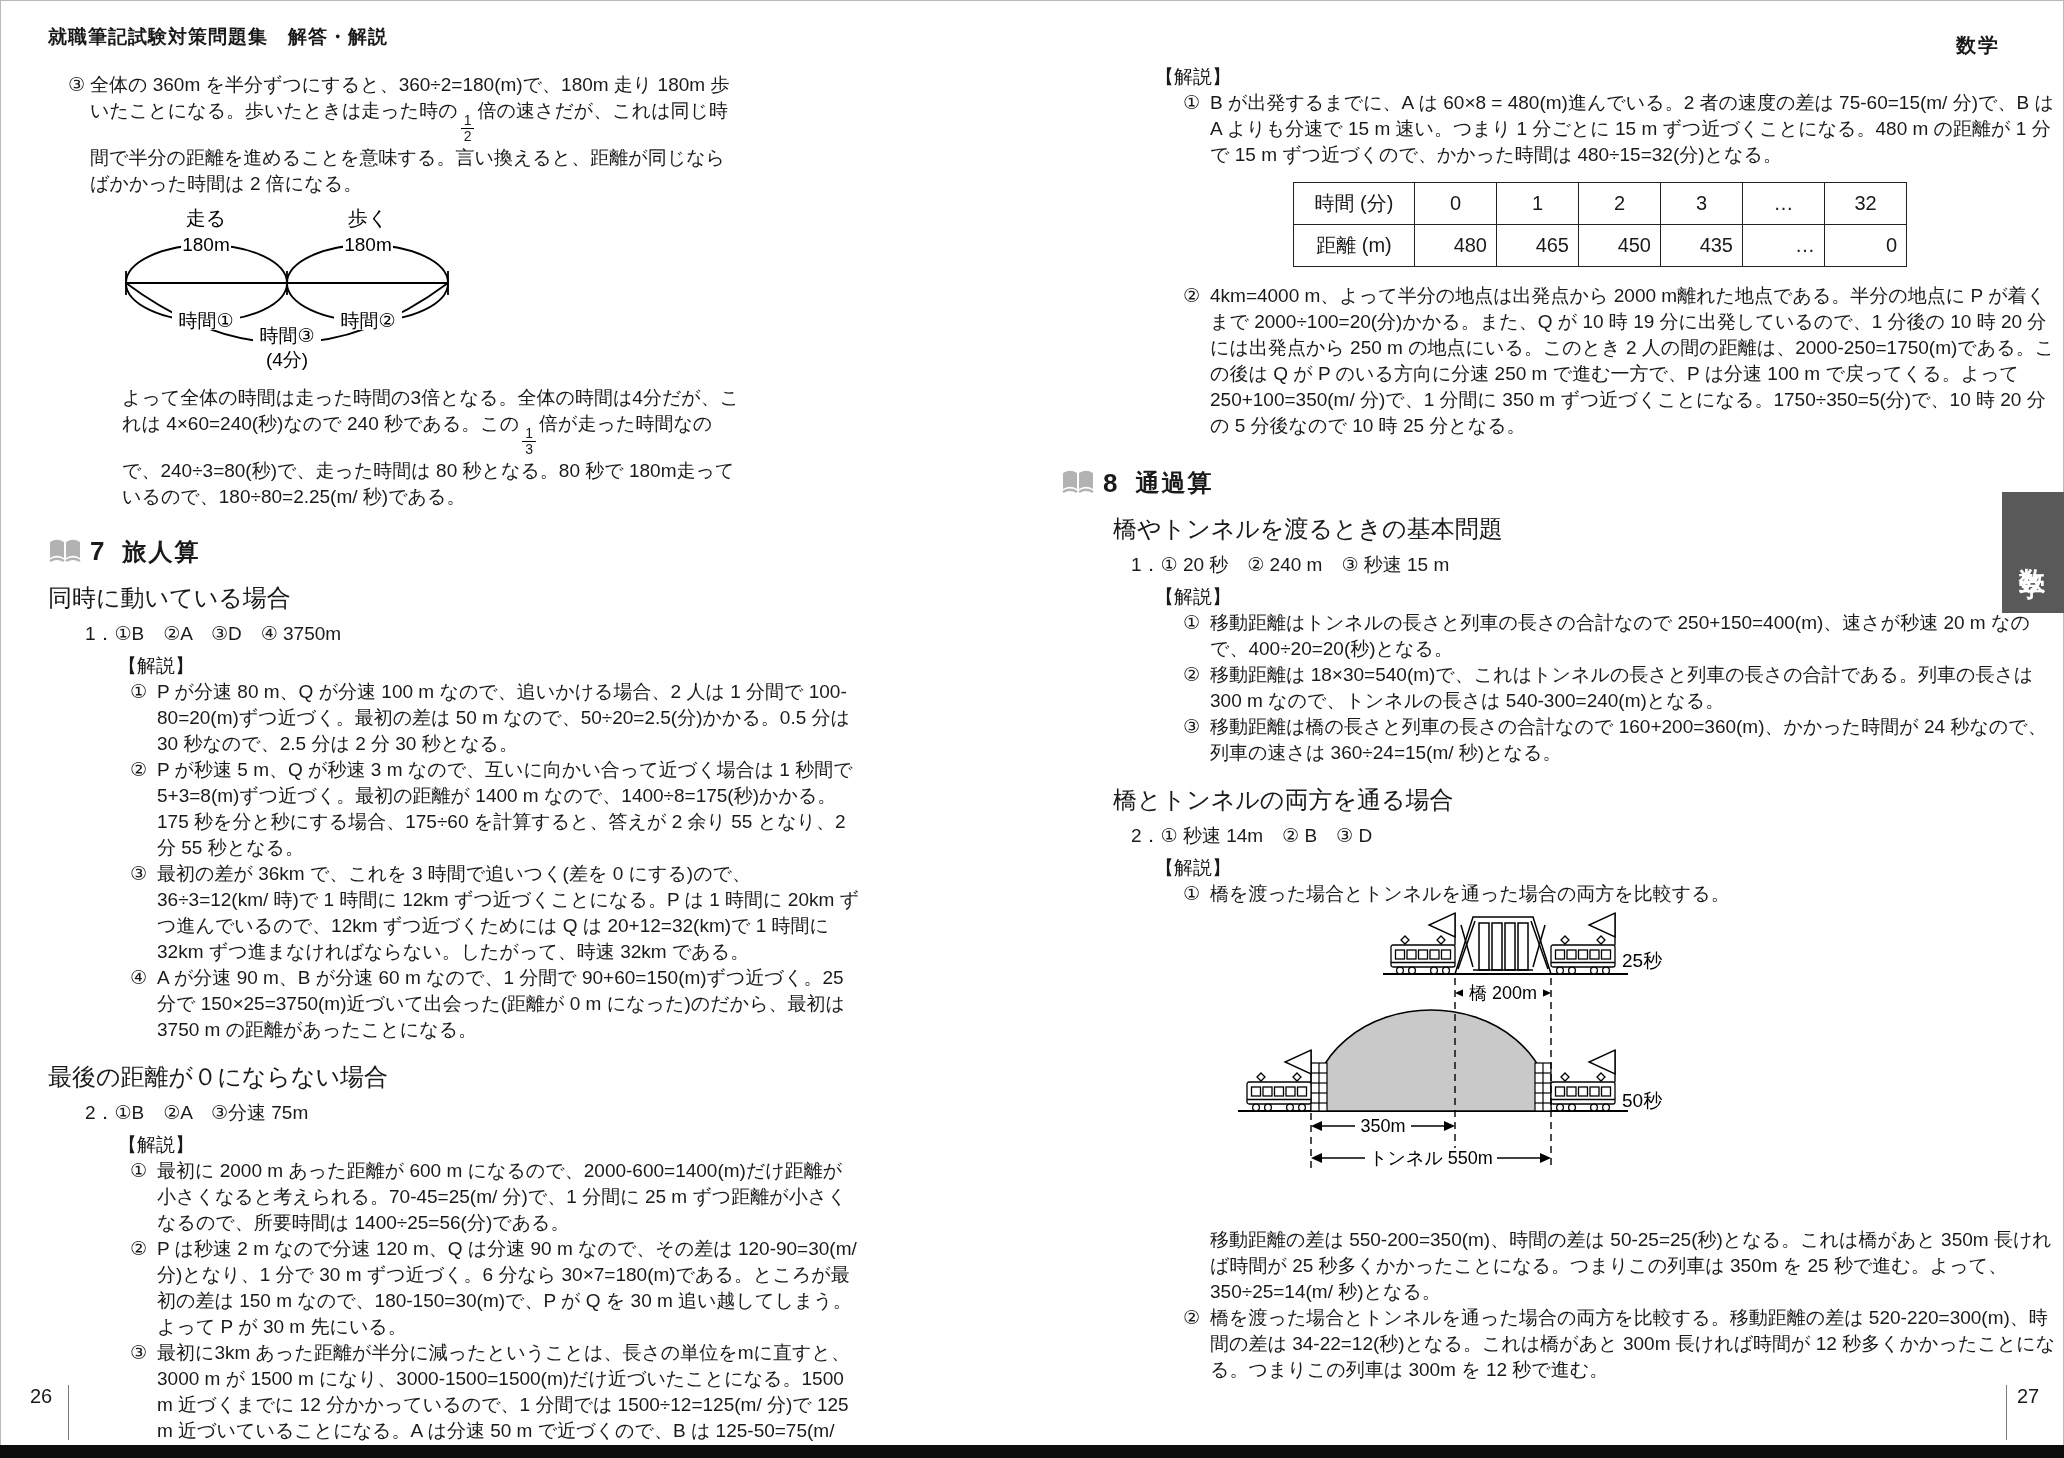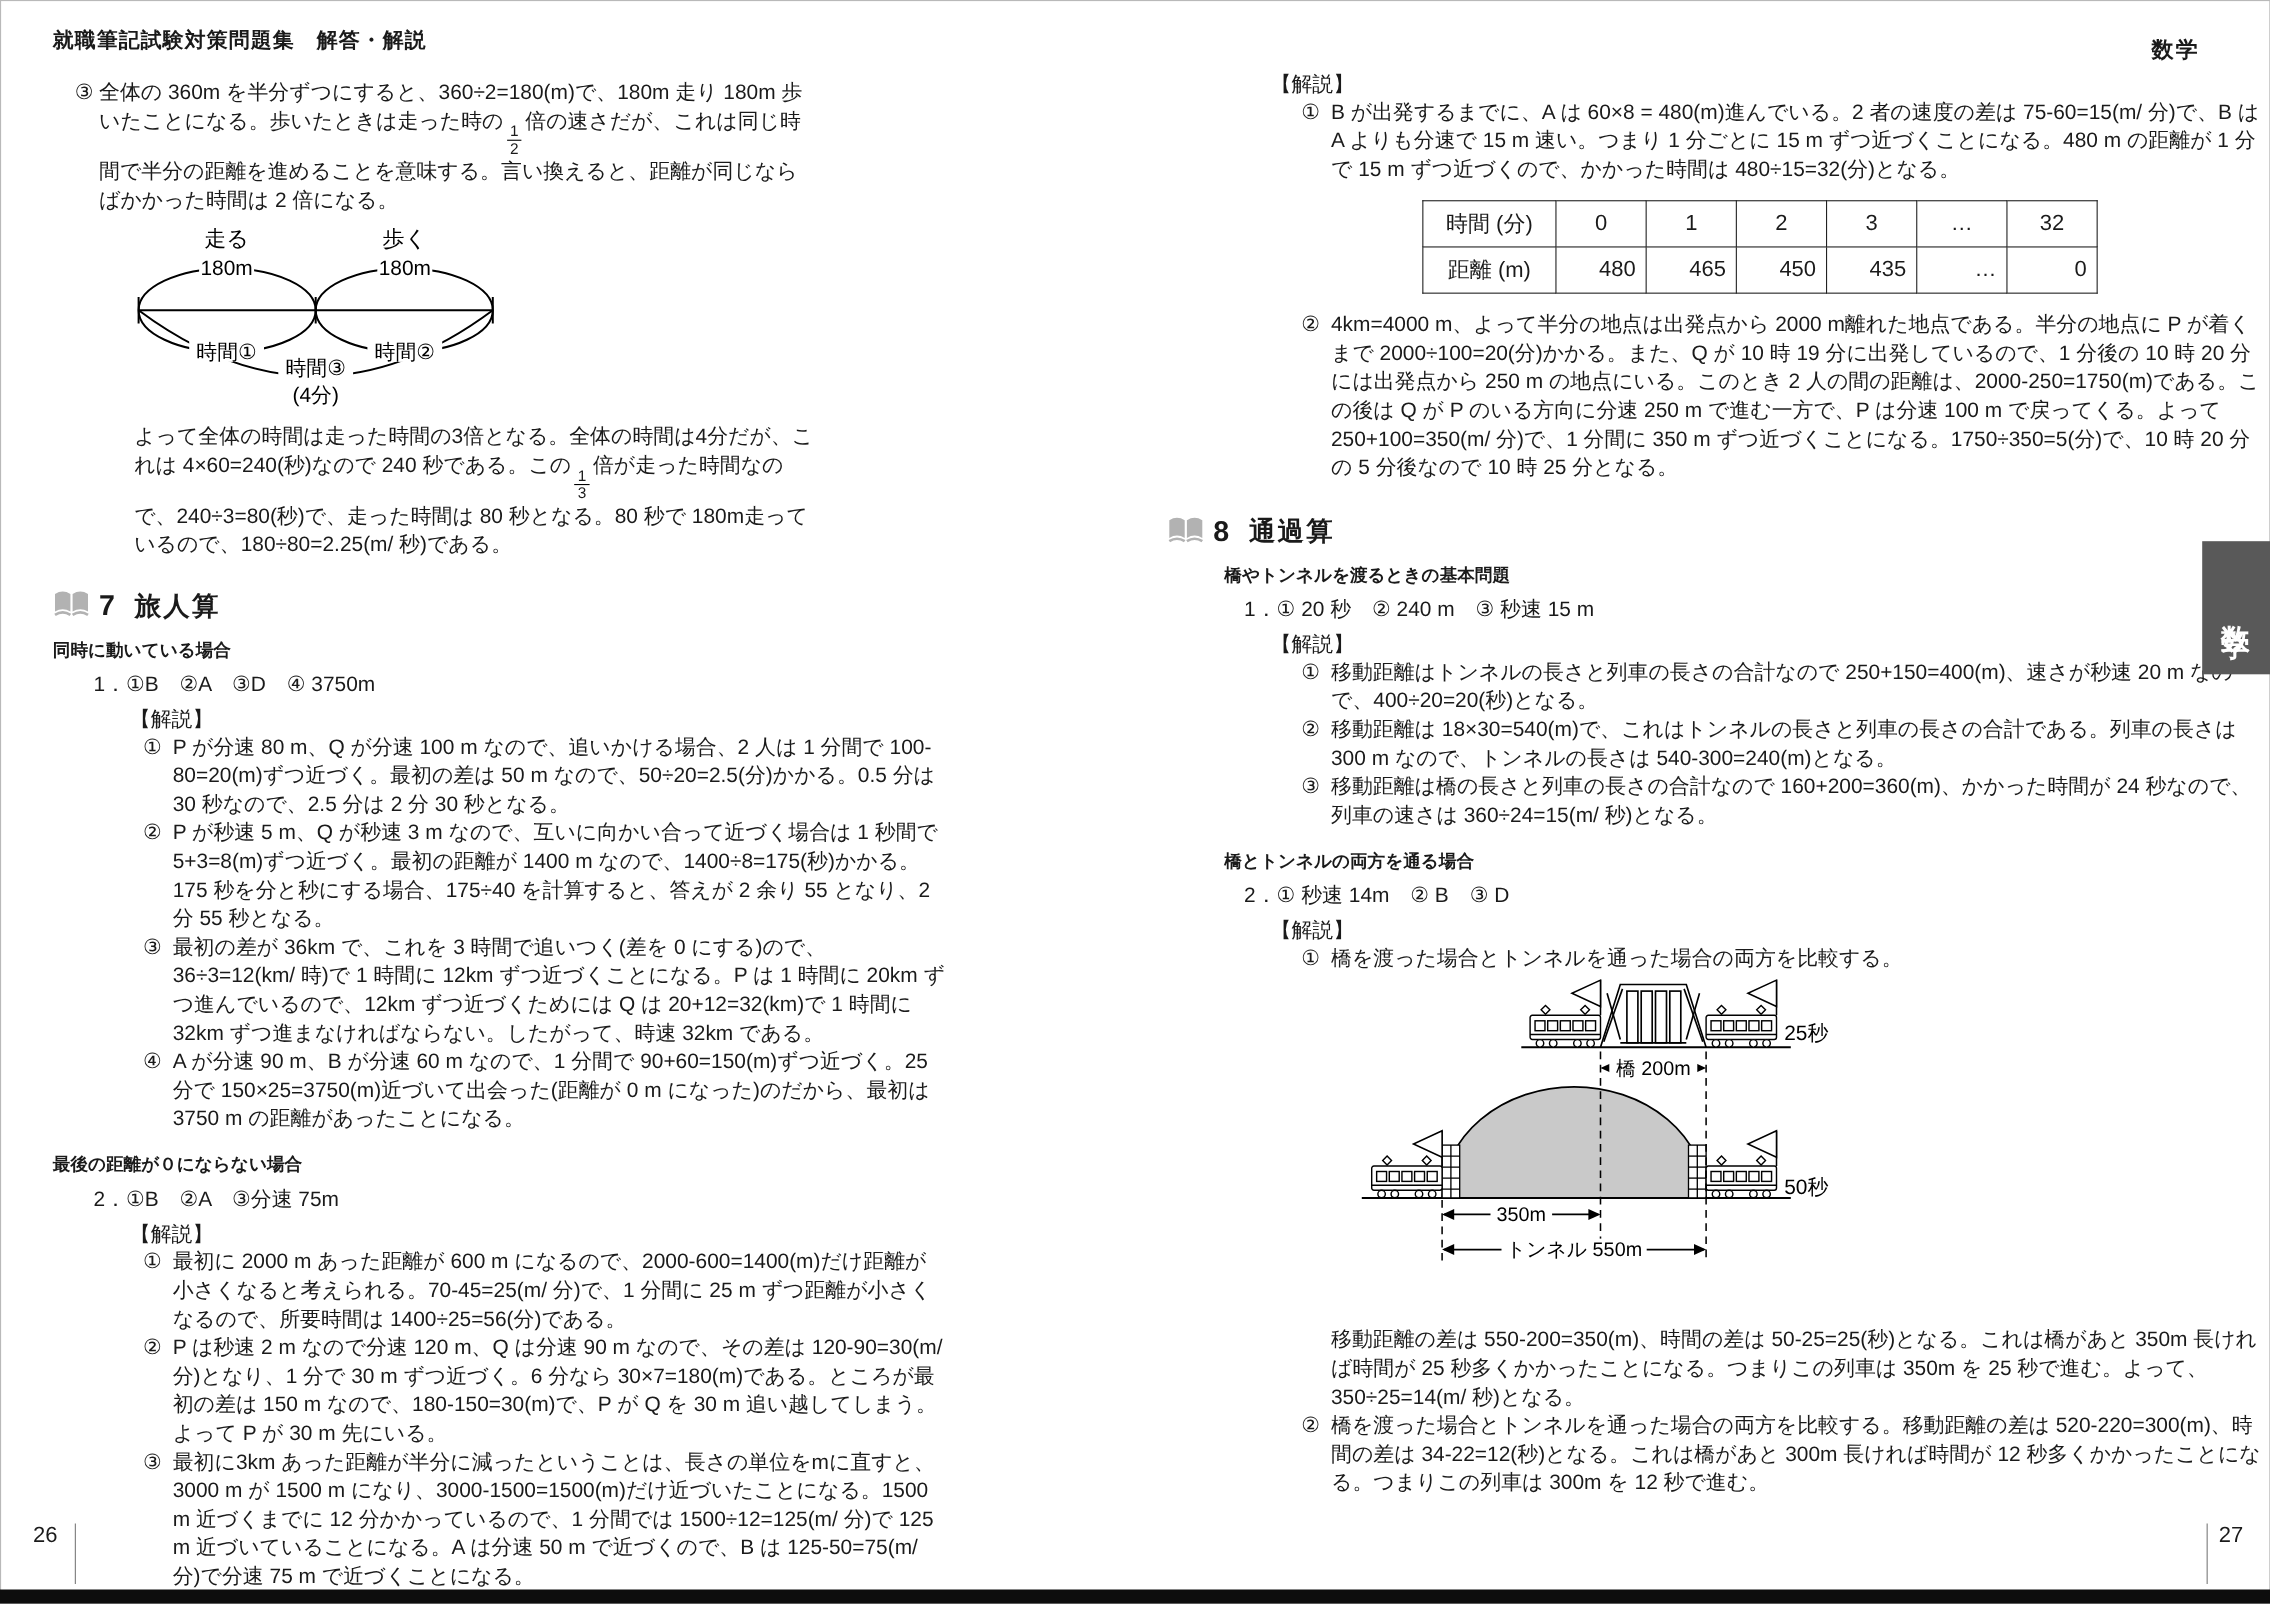--- a/index.html
+++ b/index.html
@@ -30,21 +30,21 @@
   .frac .num{border-bottom:1.4px solid #000;padding:0 3px;}
   .frac .den{padding:0 3px;}
 
   .diagram1{margin:8px 0 0 74px;}
 
   .section-heading{display:flex;align-items:center;margin-top:26px;}
   .section-heading .book{flex:none;margin-right:8px;}
   .section-heading .num{font-size:26px;font-weight:bold;margin-right:18px;}
   .section-heading .ttl{font-size:24px;font-weight:bold;letter-spacing:2px;}
 
-  .sub-heading{font-size:16px;font-weight:bold;margin-top:14px;}
+  .sub-heading{font-size:24px;font-weight:normal;margin-top:14px;}
   .answers{font-size:19px;margin:7px 0 0 37px;}
   .kaisetsu{font-size:19px;margin:6px 0 0 70px;}
   .items{margin-left:82px;}
   .item{margin-top:0;}
 
   
   .page-right .sub-heading{margin-left:160px;}
   .page-right .answers{margin-left:178px;}
   .page-right .kaisetsu{margin-left:202px;}
   .page-right .items{margin-left:230px;}
@@ -141,21 +141,21 @@
     <div class="sub-heading">同時に動いている場合</div>
     <div class="answers">1．①B　②A　③D　④ 3750m</div>
     <div class="kaisetsu">【解説】</div>
     <div class="items body-text">
       <div class="hang item">
         <span class="marker">①</span>
         <span class="body">P が分速 80 m、Q が分速 100 m なので、追いかける場合、2 人は 1 分間で 100-80=20(m)ずつ近づく。最初の差は 50 m なので、50÷20=2.5(分)かかる。0.5 分は 30 秒なので、2.5 分は 2 分 30 秒となる。</span>
       </div>
       <div class="hang item">
         <span class="marker">②</span>
-        <span class="body"><span>P が秒速 5 m、Q が秒速 3 m なので、互いに向かい合って近づく場合は 1 秒間で 5+3=8(m)ずつ近づく。最初の距離が 1400 m なので、1400÷8=175(秒)かかる。</span><br><span>175 秒を分と秒にする場合、175÷40 を計算すると、答えが 2 余り 55 となり、2 分 55 秒となる。</span></span>
+        <span class="body"><span>P が秒速 5 m、Q が秒速 3 m なので、互いに向かい合って近づく場合は 1 秒間で 5+3=8(m)ずつ近づく。最初の距離が 1400 m なので、1400÷8=175(秒)かかる。</span><br><span>175 秒を分と秒にする場合、175÷60 を計算すると、答えが 2 余り 55 となり、2 分 55 秒となる。</span></span>
       </div>
       <div class="hang item">
         <span class="marker">③</span>
         <span class="body">最初の差が 36km で、これを 3 時間で追いつく(差を 0 にする)ので、36÷3=12(km/ 時)で 1 時間に 12km ずつ近づくことになる。P は 1 時間に 20km ずつ進んでいるので、12km ずつ近づくためには Q は 20+12=32(km)で 1 時間に 32km ずつ進まなければならない。したがって、時速 32km である。</span>
       </div>
       <div class="hang item">
         <span class="marker">④</span>
         <span class="body">A が分速 90 m、B が分速 60 m なので、1 分間で 90+60=150(m)ずつ近づく。25 分で 150×25=3750(m)近づいて出会った(距離が 0 m になった)のだから、最初は 3750 m の距離があったことになる。</span>
       </div>
     </div>

